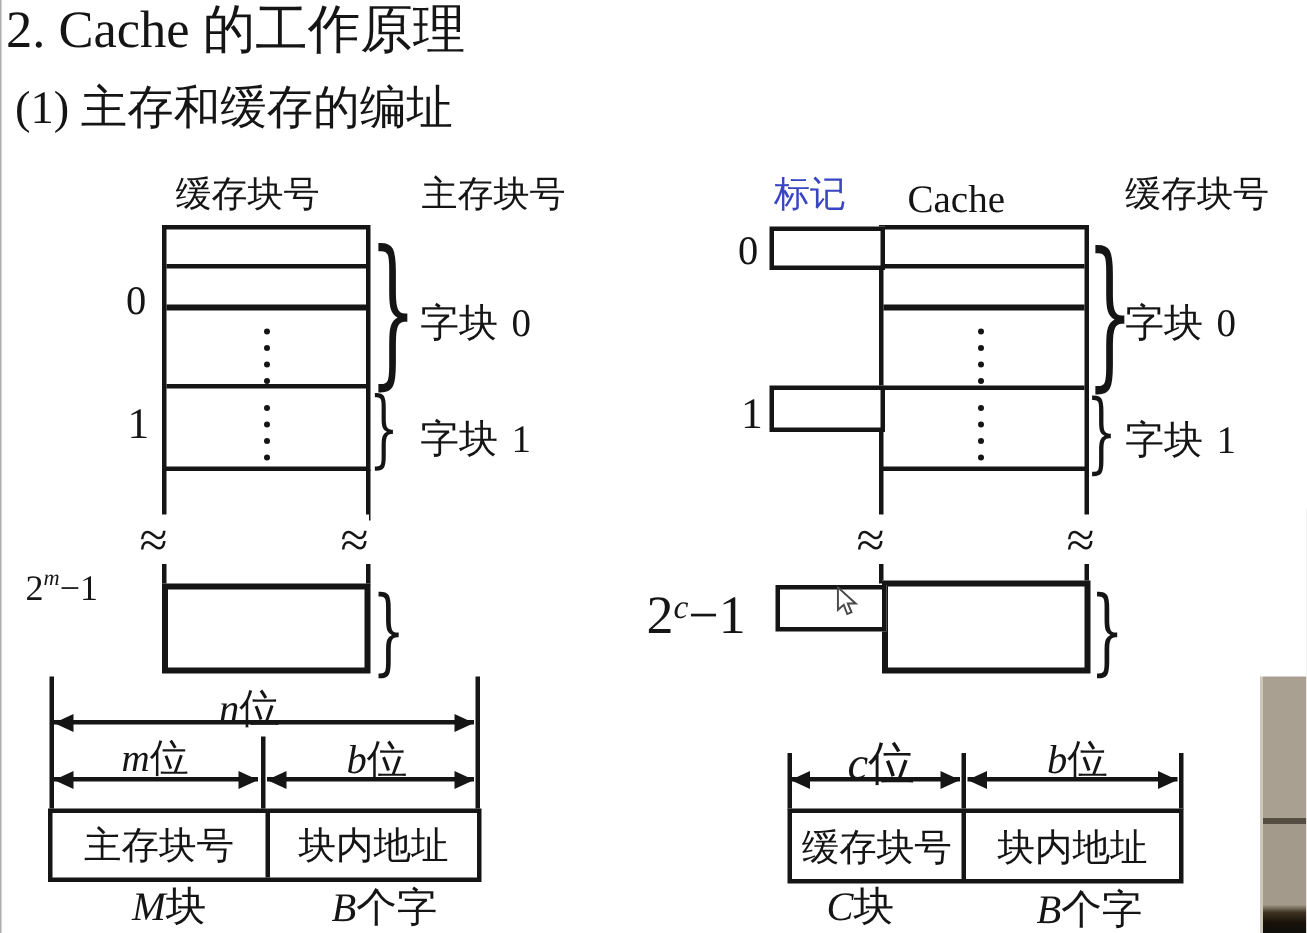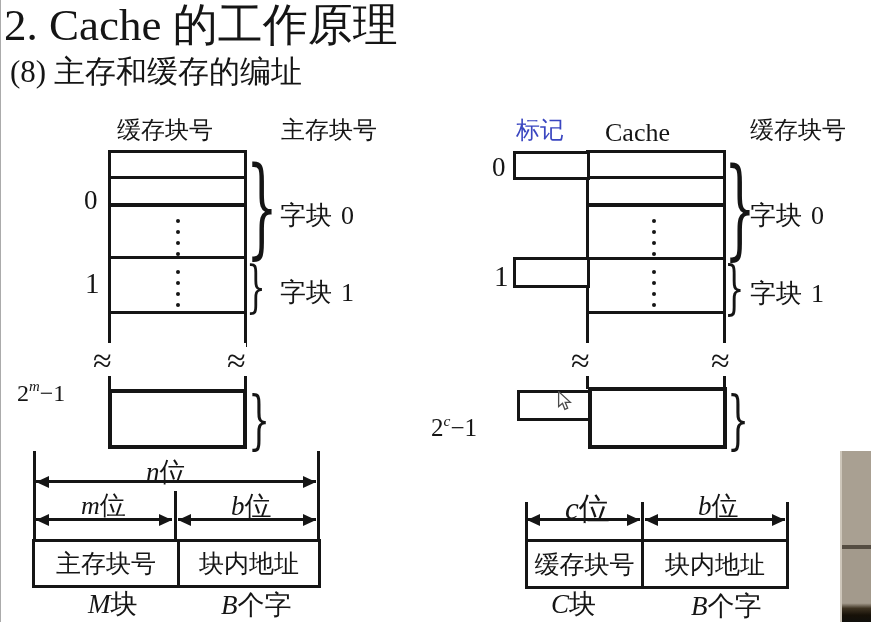--- a/index.html
+++ b/index.html
@@ -27,22 +27,22 @@
   .atable .cell:first-child{border-right:3px solid #151515;}
   .idx{margin-left:9px;}
 </style>
 </head>
 <body>
 
 <div id="screen">
 
   <div class="abs" style="left:0;top:0;width:1px;height:622px;background:#ababab;"></div>
 
-  <div class="lbl" style="left:4px;top:1px;font-size:45px;">2. Cache 的工作原理</div>
-  <div class="lbl" style="left:10px;top:55px;font-size:31px;">(8) 主存和缓存的编址</div>
+  <div class="lbl" style="left:4px;top:1px;font-size:35px;">2. Cache 的工作原理</div>
+  <div class="lbl" style="left:10px;top:55px;font-size:31px;">(1) 主存和缓存的编址</div>
 
   <div class="lbl" style="left:117px;top:117px;font-size:24px;">缓存块号</div>
   <div class="lbl" style="left:281px;top:117px;font-size:24px;">主存块号</div>
 
   <div class="obox" style="left:108px;top:150px;width:139px;height:164px;">
     <div style="position:absolute;left:0;top:23px;width:100%;height:3px;background:#151515;"></div>
     <div style="position:absolute;left:0;top:50px;width:100%;height:4px;background:#151515;"></div>
     <div style="position:absolute;left:0;top:103px;width:100%;height:3px;background:#151515;"></div>
   </div>
   <div class="vdots" style="left:176px;top:219px;">
@@ -135,21 +135,21 @@
 
   <div class="vline" style="left:586px;top:314px;height:33px;"></div>
   <div class="vline" style="left:723px;top:314px;height:33px;"></div>
   <div class="approx" style="left:571px;top:343px;">≈</div>
   <div class="approx" style="left:711px;top:343px;">≈</div>
   <div class="vline" style="left:586px;top:376px;height:13px;"></div>
   <div class="vline" style="left:723px;top:376px;height:13px;"></div>
 
   <div class="bbox" style="left:588px;top:387px;width:139px;height:62px;"></div>
   <div class="obox" style="left:517px;top:390px;width:74px;height:31px;"></div>
-  <div class="lbl" style="left:431px;top:391px;font-size:25px;margin-top:21px;">
+  <div class="lbl" style="left:431px;top:391px;font-size:36px;">
     <span>2</span><span class="sup">c</span><span>−1</span>
   </div>
 
   <svg class="abs" style="left:557px;top:391px;" width="15" height="20" viewBox="0 0 12 17">
     <path d="M1 0.5 L1 13.2 L4.3 10.4 L6.3 15.6 L8.7 14.6 L6.6 9.6 L11 9.6 Z" fill="#ffffff" stroke="#4a4a4a" stroke-width="1.1"></path>
   </svg>
 
   <div class="brace" style="left:724px;top:149px;font-size:100px;height:109px;line-height:109px;transform:scale(0.5,1.08);">}</div>
   <div class="brace" style="left:724px;top:257px;font-size:54px;height:57px;line-height:57px;transform:scale(0.6,1.08);">}</div>
   <div class="brace" style="left:727px;top:387px;font-size:58px;height:63px;line-height:63px;transform:scale(0.6,1.08);">}</div>

